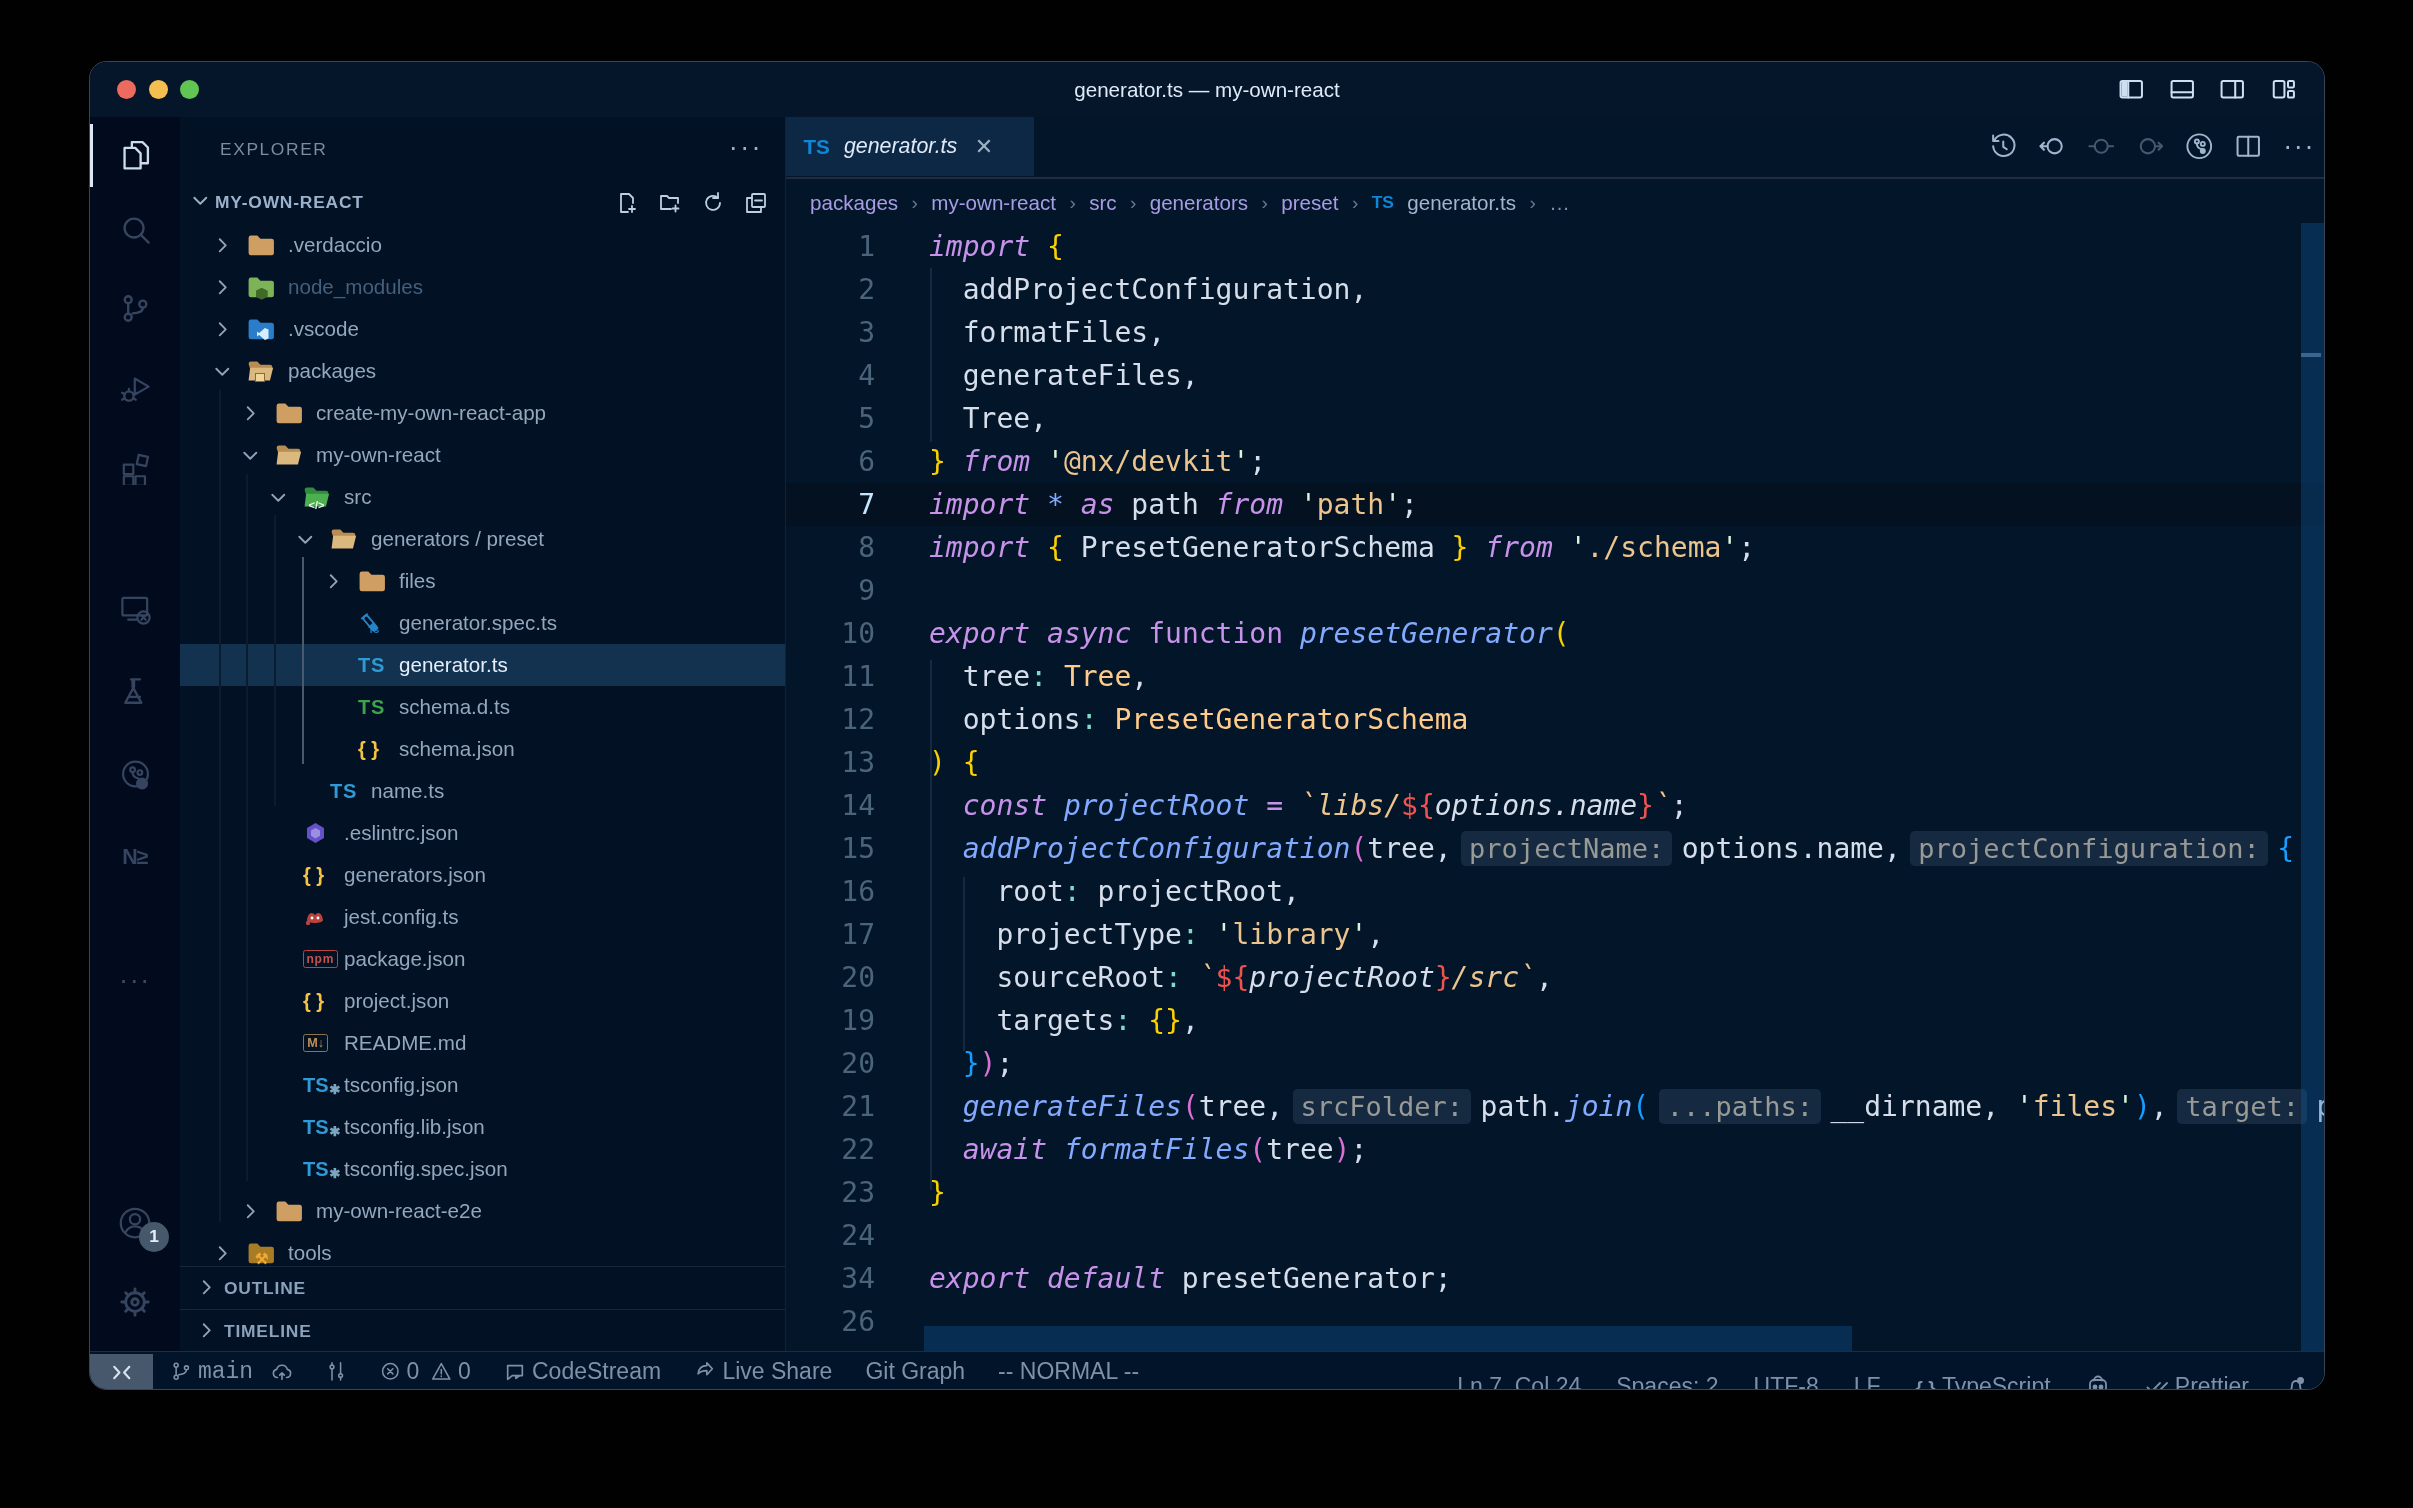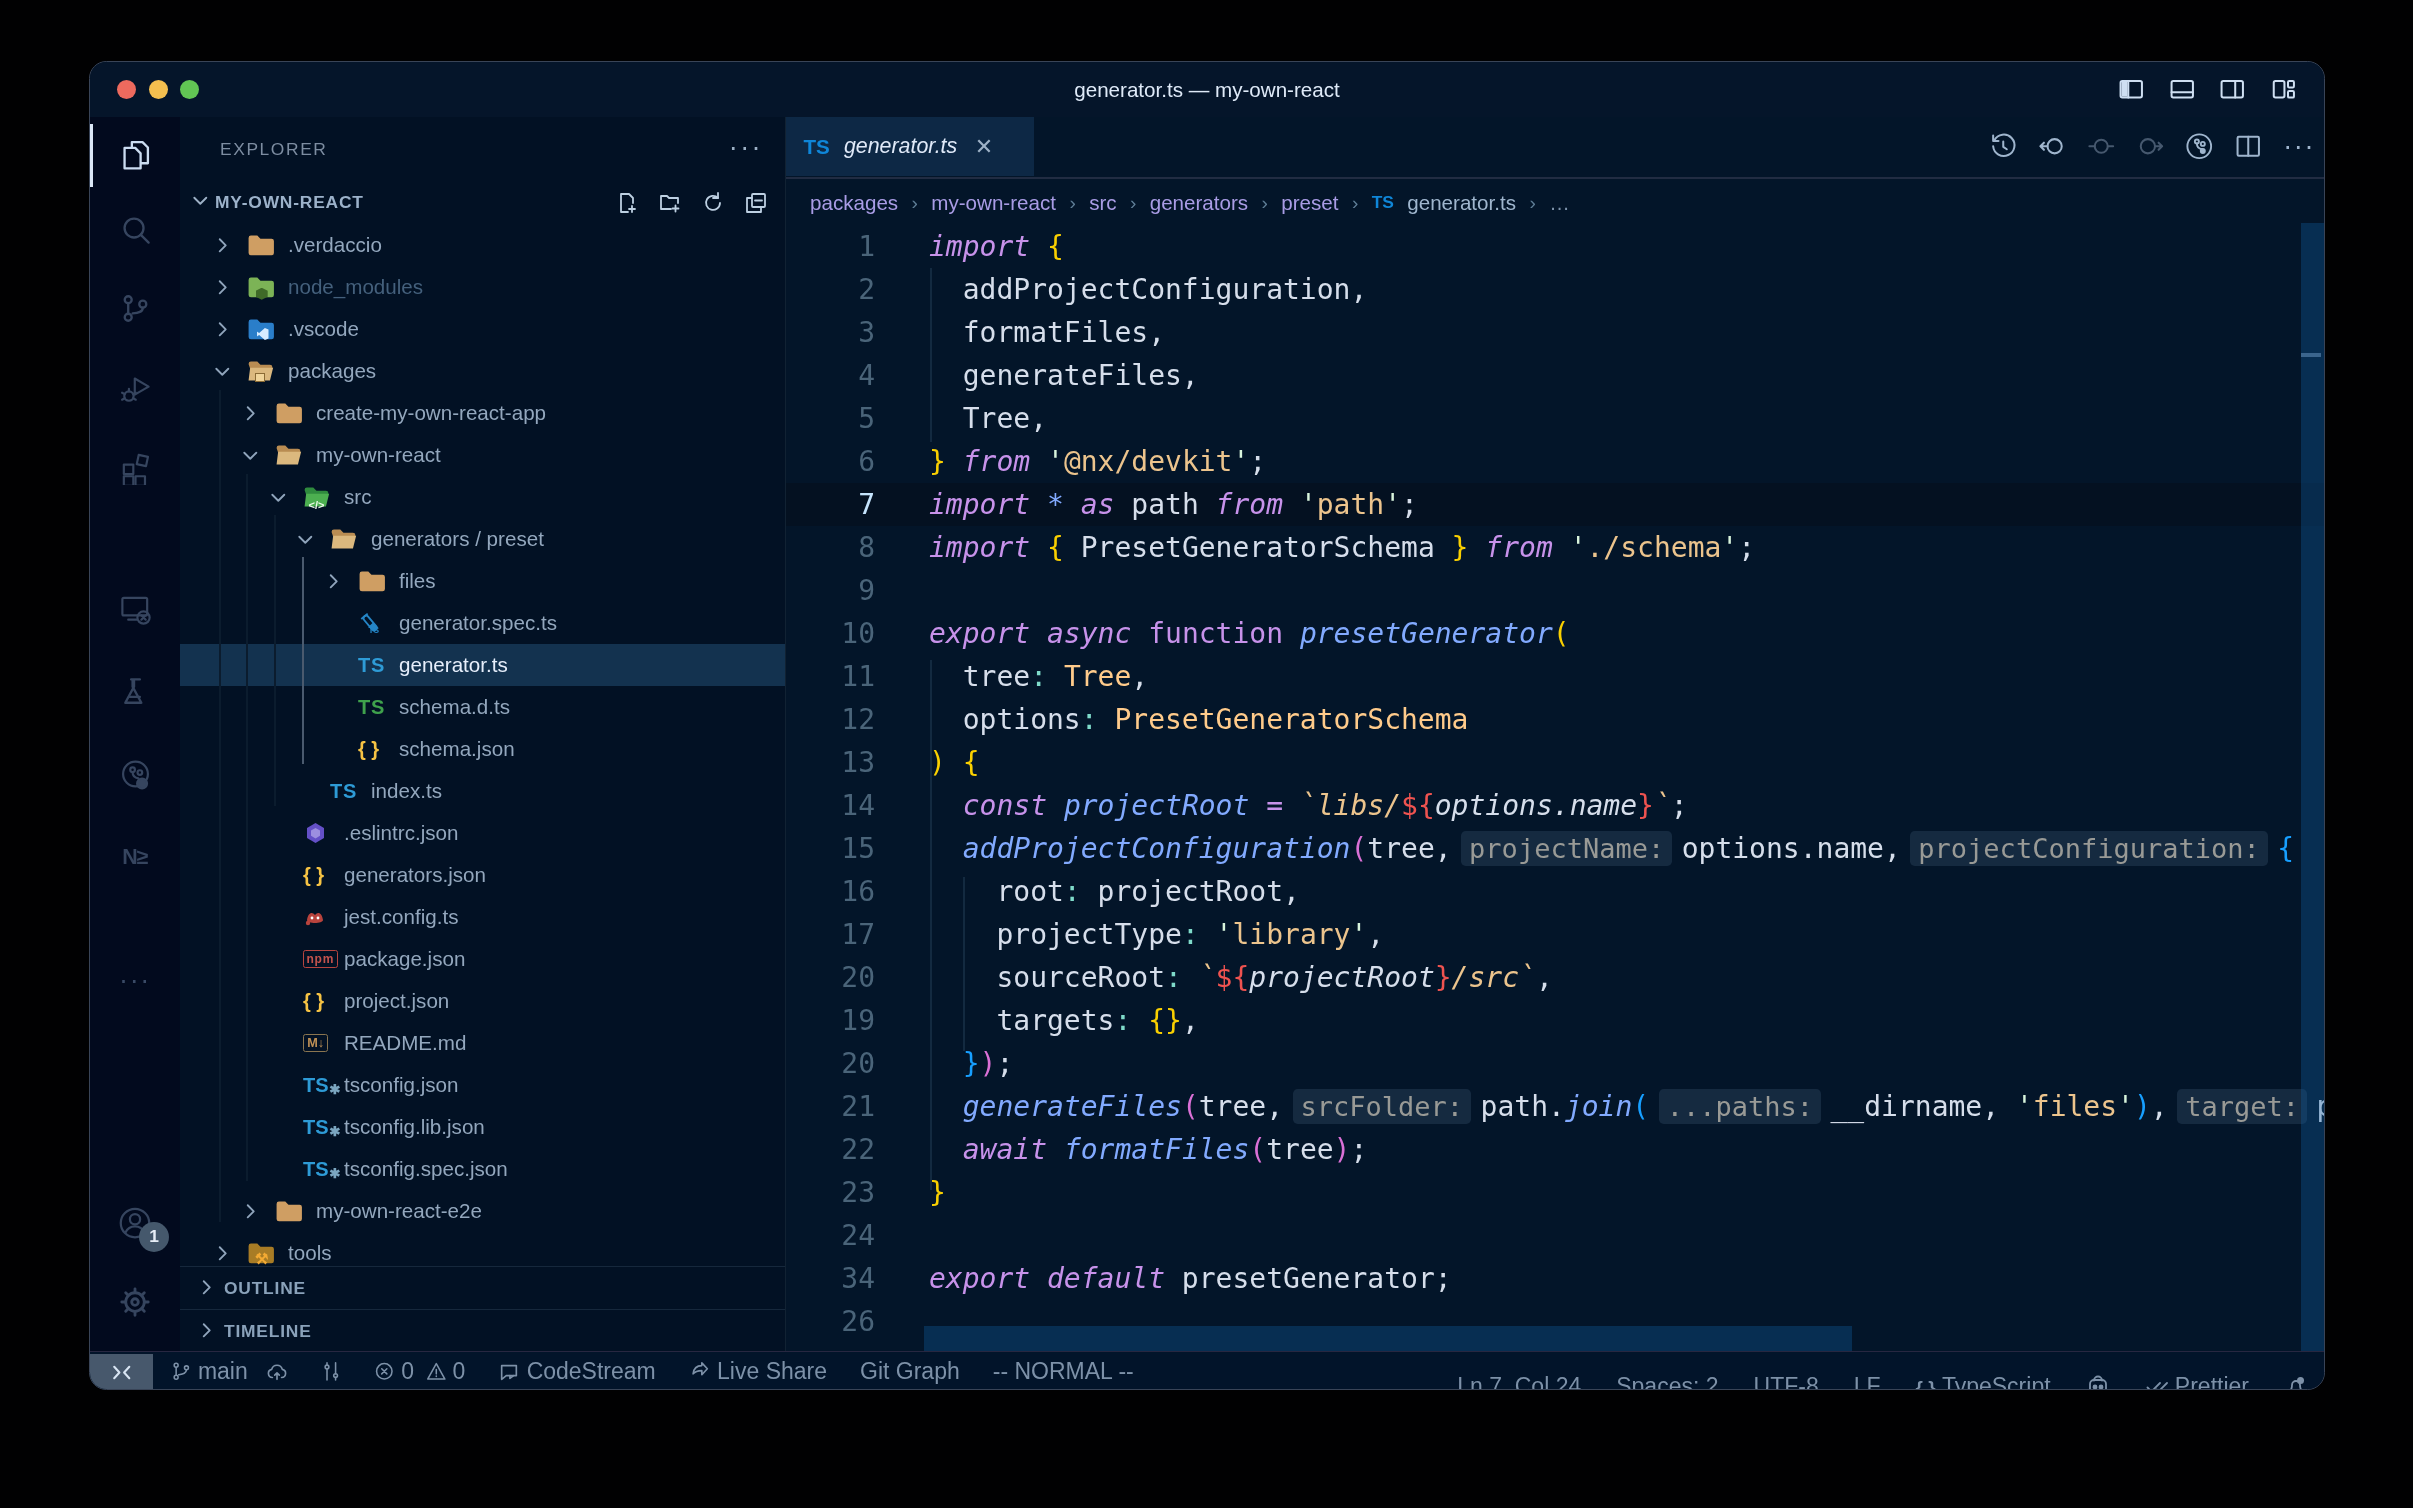--- a/index.html
+++ b/index.html
@@ -410,21 +410,21 @@
           <span class="ticon">
             <span style="color:#f6c344;font-size:20px;font-weight:700">{ }</span>
           </span>
           <span class="tlabel">schema.json</span>
         </div>
         <div class="trow" style="padding-left:115px">
           <span class="tchev"></span>
           <span class="ticon">
             <span style="color:#2e9bd6;font-size:20px;font-weight:700;letter-spacing:0.8px">TS</span>
           </span>
-          <span class="tlabel">index.ts</span>
+          <span class="tlabel">name.ts</span>
         </div>
         <div class="trow" style="padding-left:88px">
           <span class="tchev"></span>
           <span class="ticon">
             <svg width="25" height="24" viewBox="0 0 24 24">
               <path d="M12 2l8.5 5v10L12 22l-8.5-5V7z" fill="#6450c7"></path>
               <path d="M12 7l4.5 2.6v5.2L12 17.4l-4.5-2.6V9.6z" fill="#9d8fe0"></path>
             </svg>
           </span>
           <span class="tlabel">.eslintrc.json</span>
@@ -649,21 +649,21 @@
   <div id="statusbar">
     <div id="remote">
         <span>
           <svg width="25" height="25" viewBox="0 0 24 24" fill="none" stroke="currentColor" stroke-width="2" stroke-linecap="round" stroke-linejoin="round">
             <path d="M5 6.5l5 5.5-5 5.5"></path>
             <path d="M19.5 6.5L14.5 12l5 5.5"></path>
           </svg>
         </span>
       </div>
     <div id="sb-left" style="gap: 33px;">
-        <span class="sb-item" style="margin-right: -15px;">
+        <span class="sb-item" style="margin-right: -15px; font-family: Liberation Mono, monospace;">
           <span>
             <svg width="20.6" height="20.6" viewBox="0 0 24 24" fill="none" stroke="currentColor" stroke-width="1.8" stroke-linecap="round" stroke-linejoin="round">
               <circle cx="6" cy="5" r="2.3"></circle>
               <circle cx="6" cy="19" r="2.3"></circle>
               <circle cx="18" cy="8" r="2.3"></circle>
               <path d="M6 7.3v9.4M18 10.3c0 4-4 4.7-9 5.7"></path>
             </svg>
           </span>
           <span>main</span>
         </span>

